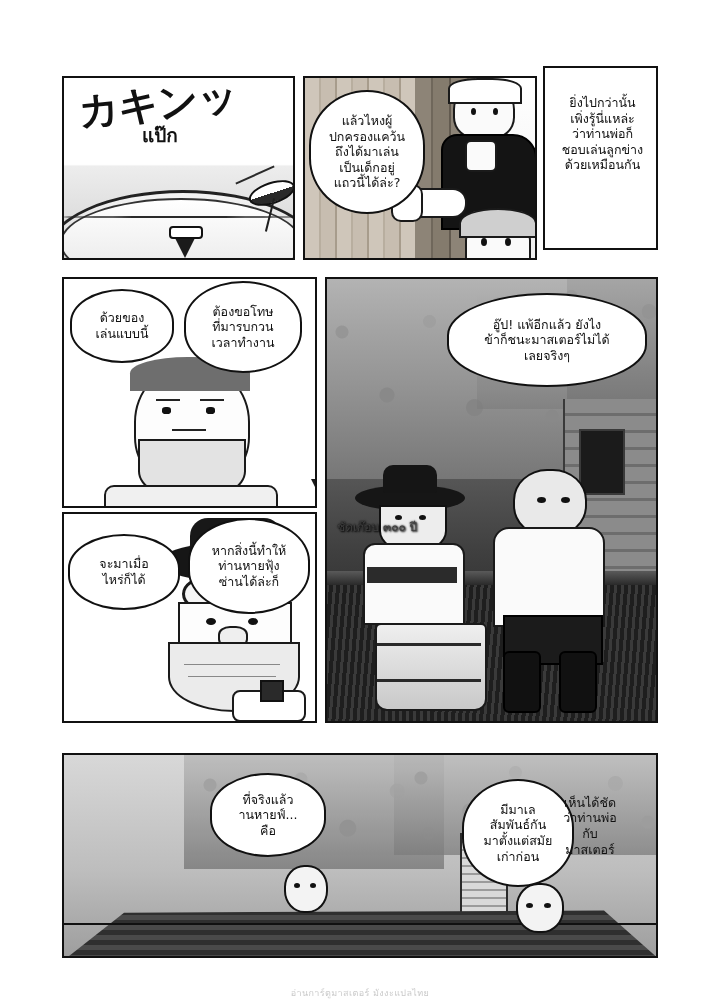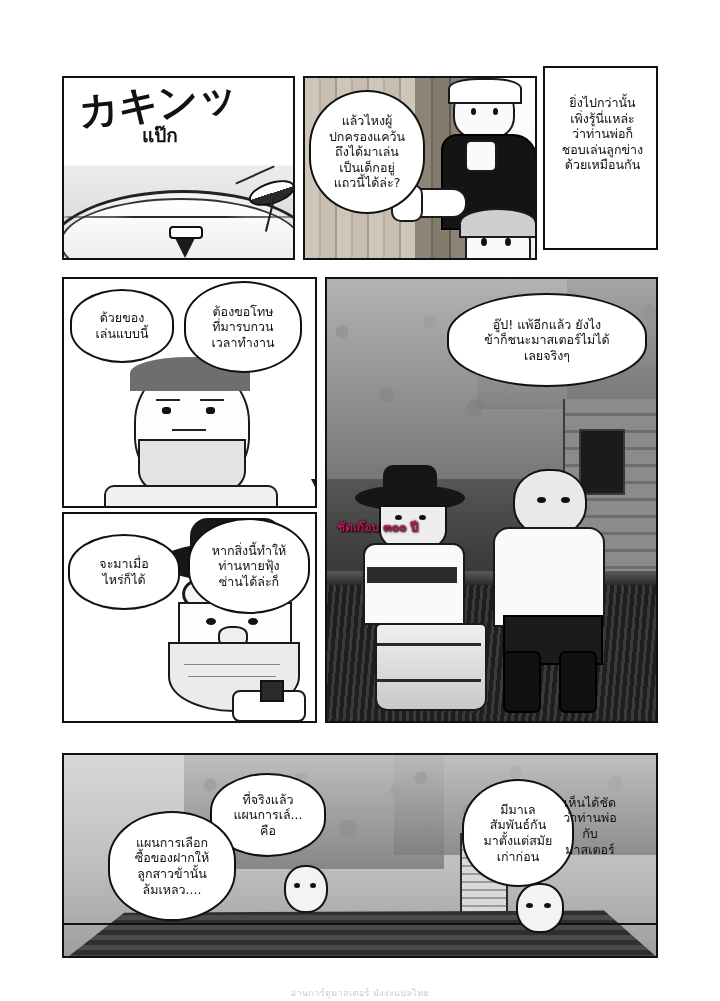--- a/index.html
+++ b/index.html
@@ -69,22 +69,22 @@
   }
   .bubble.rect {
     border-radius: 4px;
   }
   .bubble .txt {
     display: block;
     white-space: pre-line;
   }
   .caption {
     position: absolute;
-    color: #be185d;
-    font-weight: bold;
+    color: #404040;
+    font-weight: normal;
     text-shadow: 0 0 2px #000, 1px 1px 2px #000;
     white-space: pre-line;
   }
   .sfx {
     position: absolute;
     color: #111;
     font-weight: bold;
     line-height: 0.95;
     white-space: pre-line;
   }
@@ -396,28 +396,22 @@
       <div style="position:absolute; left:220px; top:110px; width:40px; height:44px; background:#f3f3f3; border:2px solid #111; border-radius:46%;"></div>
       <div class="eye" style="left:230px; top:128px; width:6px; height:5px;"></div>
       <div class="eye" style="left:246px; top:128px; width:6px; height:5px;"></div>
 
       <div style="position:absolute; left:452px; top:128px; width:44px; height:46px; background:#f3f3f3; border:2px solid #111; border-radius:46%;"></div>
       <div class="eye" style="left:462px; top:148px; width:7px; height:5px;"></div>
       <div class="eye" style="left:480px; top:148px; width:7px; height:5px;"></div>
 
       <div class="bubble" style="left:146px; top:18px; width:116px; height:84px; font-size:12.5px;">
         <span class="txt">ที่จริงแล้ว
-แผนการเล์...
+านหายฟ์...
 คือ</span>
-      </div>
-      <div class="bubble" style="left:44px; top:56px; width:128px; height:110px; font-size:12.5px;">
-        <span class="txt">แผนการเลือก
-ซื้อของฝากให้
-ลูกสาวข้านั้น
-ล้มเหลว....</span>
       </div>
       <div class="bubble" style="left:398px; top:24px; width:112px; height:108px; font-size:12.5px;">
         <span class="txt">มีมาเล
 สัมพันธ์กัน
 มาตั้งแต่สมัย
 เก่าก่อน</span>
       </div>
       <div class="bubble" style="left:468px; top:18px; width:116px; height:106px; border:none; background:transparent; font-size:12.5px;">
         <span class="txt">เห็นได้ชัด
 ว่าท่านพ่อ

